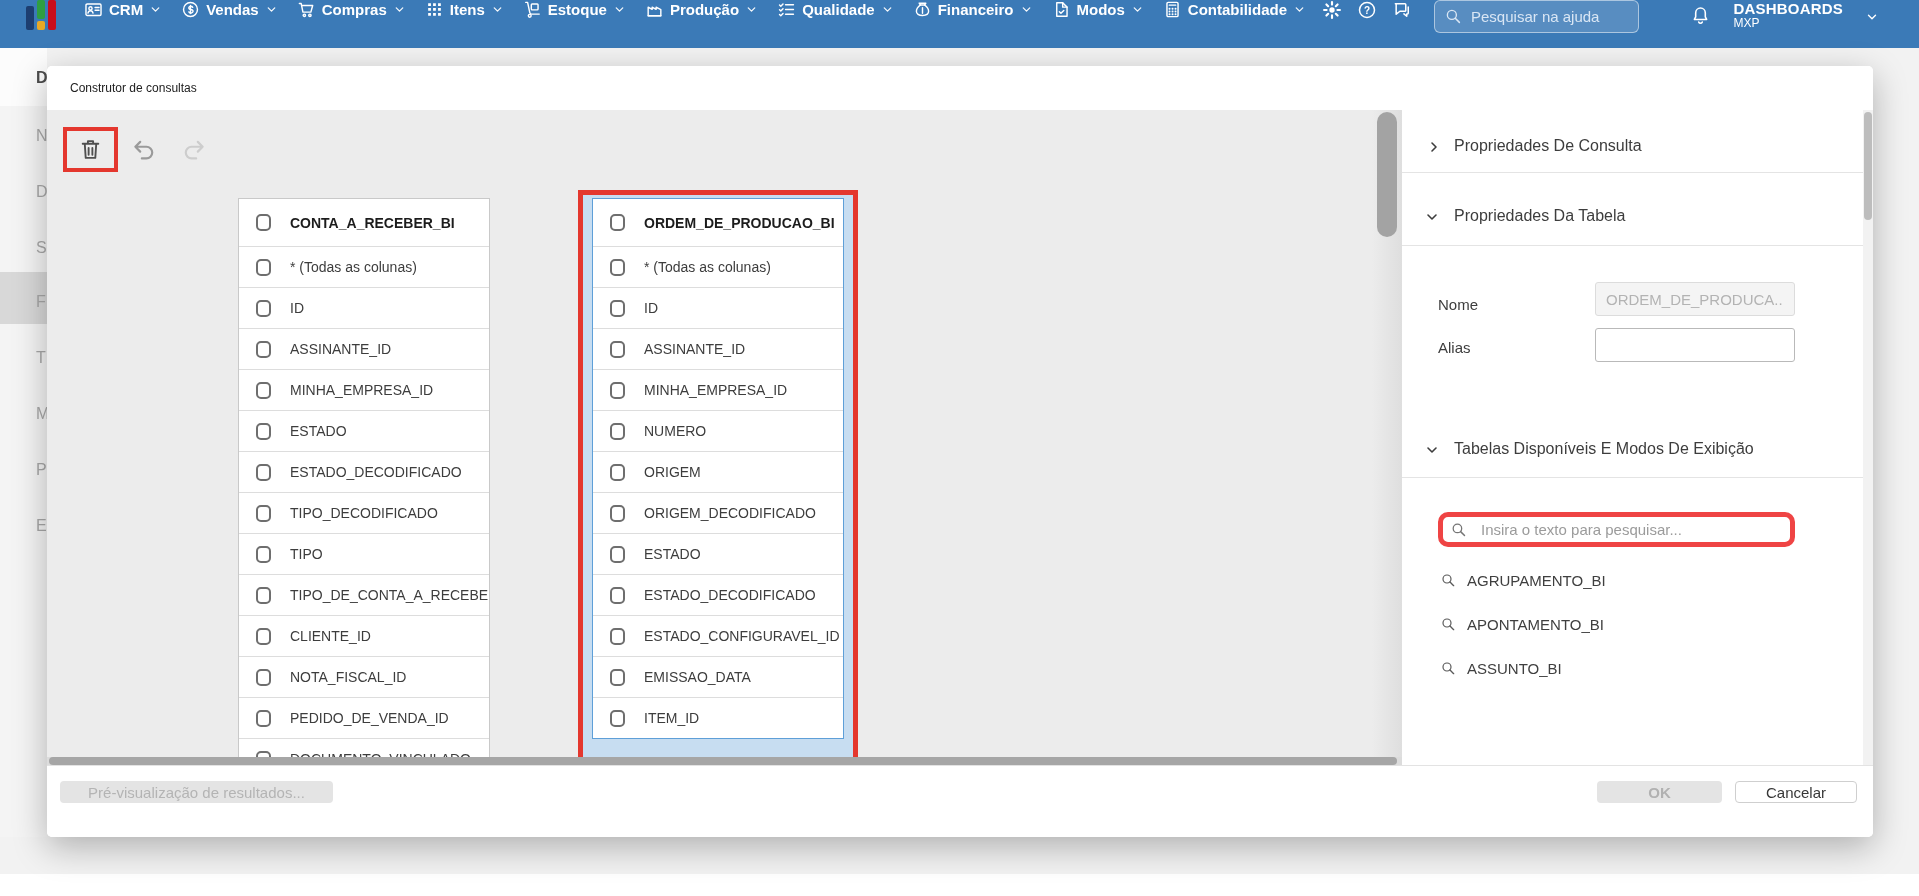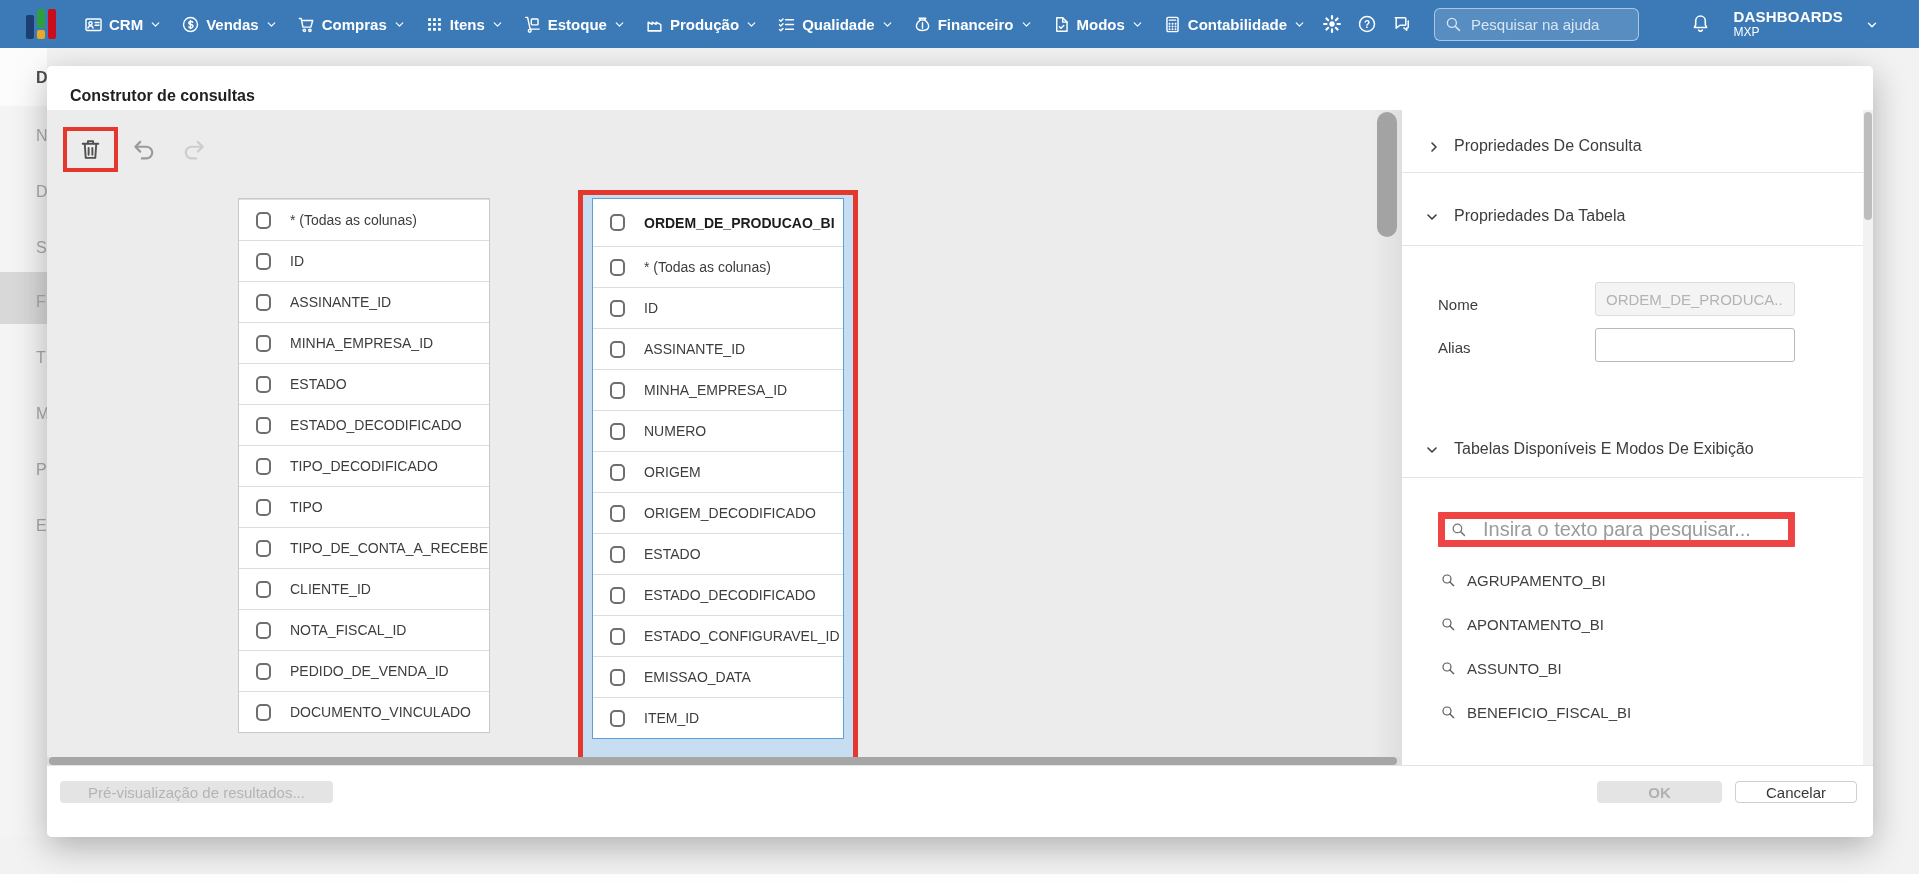--- a/index.html
+++ b/index.html
@@ -9,21 +9,21 @@
     --tbl-border:#c9c9c9;
     --sel-border:#5e9fd8;
     --canvas:#ececec;
   }
   *{margin:0;padding:0;box-sizing:border-box;font-family:"Liberation Sans",sans-serif}
   html,body{width:1919px;height:896px}
   body{position:relative;background:#f2f2f2;overflow:hidden}
 
   
   .topnav{position:absolute;left:0;top:0;width:1919px;height:48px;background:var(--nav-blue);
-          display:flex;align-items:center;padding:0 26px;color:#fff}
+          display:flex;align-items:flex-start;padding:0 26px;color:#fff}
   .logo{position:relative;width:32px;height:31px;flex:none;margin-right:26px}
   .logo i{position:absolute;border-radius:2px}
   .logo .b1{left:0;top:6px;width:8px;height:24px;background:#1d3e70}
   .logo .b2{left:11px;top:0;width:8px;height:19px;background:#2f9e41}
   .logo .b3{left:11px;top:21px;width:8px;height:9px;background:#e9a825}
   .logo .b4{left:22px;top:0;width:8px;height:30px;background:#c90d1c}
   .nav-menus{display:flex;align-items:center;gap:19px}
   .nav-item{display:flex;align-items:center;gap:6px;cursor:pointer;white-space:nowrap}
   .nav-label{font-size:15px;font-weight:bold}
   .icon{display:inline-flex}
@@ -49,21 +49,21 @@
   .bg-strip{position:absolute;left:0;top:106px;width:47px;height:731px;background:#f4f4f4}
   .bg-band{position:absolute;left:0;width:47px;height:52px;background:#d8d8d8}
   .bg-letter{position:absolute;left:36px;font-size:16px;color:#a8a8a8;line-height:20px}
   .bg-letter.first{color:#4d4d4d;font-weight:bold}
   .bg-bottom{position:absolute;left:0;top:874px;width:1919px;height:22px;background:#ffffff}
 
   
   .modal{position:absolute;left:47px;top:66px;width:1826px;height:771px;background:#fff;
          border-radius:5px;box-shadow:0 10px 34px rgba(0,0,0,.28)}
   .m-header{position:absolute;left:0;top:0;width:100%;height:44px;background:#fff;border-radius:5px 5px 0 0}
-  .m-title{position:absolute;left:23px;top:8px;line-height:44px;font-size:16px;font-weight:bold;color:#212121}
+  .m-title{position:absolute;left:23px;top:0;line-height:44px;font-size:12px;font-weight:normal;color:#212121}
 
   .m-canvas{position:absolute;left:0;top:44px;width:1325px;height:647px;background:var(--canvas);overflow:hidden}
 
   
   .tb-trash-box{position:absolute;left:16px;top:17px;width:55px;height:45px;border:4px solid var(--red);
       display:flex;align-items:center;justify-content:center}
   .tb-trash{width:25px;height:25px;color:#4f4f4f;cursor:pointer}
   .tb-undo{position:absolute;left:84px;top:27px;width:26px;height:26px;color:#9a9a9a;cursor:pointer}
   .tb-redo{position:absolute;left:134px;top:27px;width:26px;height:26px;color:#cdcdcd}
 
@@ -89,21 +89,21 @@
   
   .m-panel{position:absolute;left:1355px;top:44px;width:471px;height:655px;background:#fff;overflow:hidden}
   .sec-chevron{position:absolute;width:16px;height:16px;color:#3d3d3d;cursor:pointer}
   .sec-label{position:absolute;font-size:16px;color:#3d3d3d;white-space:nowrap}
   .pdiv{position:absolute;left:0;right:0;height:1px;background:#e4e4e4}
   .fld-label{position:absolute;font-size:15px;color:#3d3d3d}
   .fld-input{position:absolute;left:193px;width:200px;height:34px;border:1px solid #b9b9b9;border-radius:3px;
      font-size:15px;color:#3d3d3d;padding:0 10px;outline:none;background:#fff}
   .fld-input:disabled{background:#f4f4f4;border-color:#dcdcdc;color:#b3b3b3}
   .panel-search{position:absolute;left:36px;top:402px;width:357px;height:35px}
-  .panel-search input{width:100%;height:100%;border:7px solid #ef4444;border-radius:1px;font-size:20px;
+  .panel-search input{width:100%;height:100%;border:5px solid #ef4444;border-radius:10px;font-size:15px;
      color:#3d3d3d;padding:0 10px 0 38px;outline:none}
   .panel-search input::placeholder{color:#9b9b9b}
   .panel-search .icon{position:absolute;left:12px;top:9px;width:17px;height:17px;color:#757575}
   .avail-list{position:absolute;left:0;top:448px;width:100%}
   .avail-item{display:flex;align-items:center;height:44px;padding-left:38px;cursor:pointer}
   .avail-item .icon{width:16px;height:16px;color:#5a5a5a;margin-right:11px;flex:none}
   .avail-label{font-size:15px;color:#3f3f3f;white-space:nowrap}
   .panel-scroll-track{position:absolute;left:461px;top:0;width:10px;height:655px;background:#f2f2f2}
   .panel-scroll-thumb{position:absolute;left:462px;top:2px;width:8px;height:108px;background:#bdbdbd;border-radius:4px}
 
@@ -356,20 +356,24 @@
         </svg>
       </span>
     <span class="icon tb-redo">
         <svg viewBox="0 0 24 24" fill="none" stroke="currentColor" stroke-width="1.8" stroke-linecap="round" stroke-linejoin="round">
           <path d="M15.5 4.5L20 9l-4.5 4.5M20 9H9.8a5.4 5.4 0 0 0 0 10.8H14" stroke-width="2"></path>
         </svg>
       </span>
 
     <div class="slot0">
         <div class="qb-table">
+          <div class="qb-row hdr">
+            <span class="cb"></span>
+            <span class="qb-label">CONTA_A_RECEBER_BI</span>
+          </div>
           <div class="qb-row">
             <span class="cb"></span>
             <span class="qb-label">* (Todas as colunas)</span>
           </div>
           <div class="qb-row">
             <span class="cb"></span>
             <span class="qb-label">ID</span>
           </div>
           <div class="qb-row">
             <span class="cb"></span>
@@ -545,29 +549,20 @@
         </div>
         <div class="avail-item">
           <span class="icon ">
             <svg viewBox="0 0 24 24" fill="none" stroke="currentColor" stroke-width="1.8" stroke-linecap="round" stroke-linejoin="round">
               <circle cx="10.5" cy="10.5" r="6"></circle>
               <path d="M15 15l5.5 5.5" stroke-width="2"></path>
             </svg>
           </span>
           <span class="avail-label">ASSUNTO_BI</span>
         </div>
-        <div class="avail-item">
-          <span class="icon ">
-            <svg viewBox="0 0 24 24" fill="none" stroke="currentColor" stroke-width="1.8" stroke-linecap="round" stroke-linejoin="round">
-              <circle cx="10.5" cy="10.5" r="6"></circle>
-              <path d="M15 15l5.5 5.5" stroke-width="2"></path>
-            </svg>
-          </span>
-          <span class="avail-label">BENEFICIO_FISCAL_BI</span>
-        </div>
       </div>
 
     <div class="panel-scroll-track"></div>
     <div class="panel-scroll-thumb"></div>
   </div>
 
   <div class="m-footer">
     <button class="btn btn-preview" disabled="">Pré-visualização de resultados...</button>
     <button class="btn btn-ok" disabled="">OK</button>
     <button class="btn btn-cancel">Cancelar</button>

